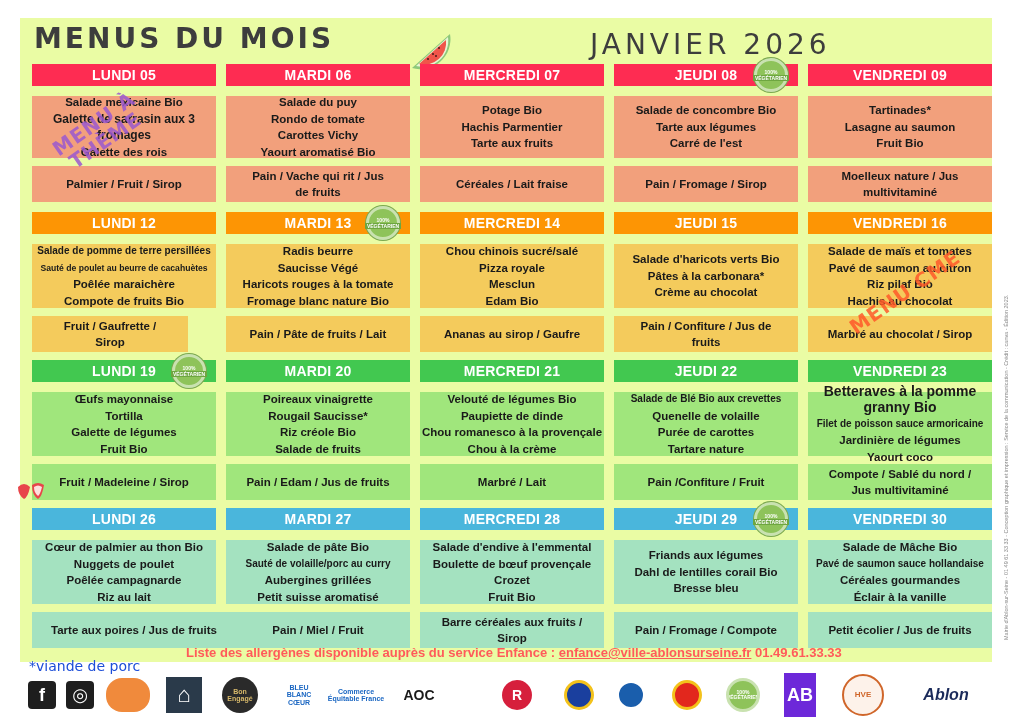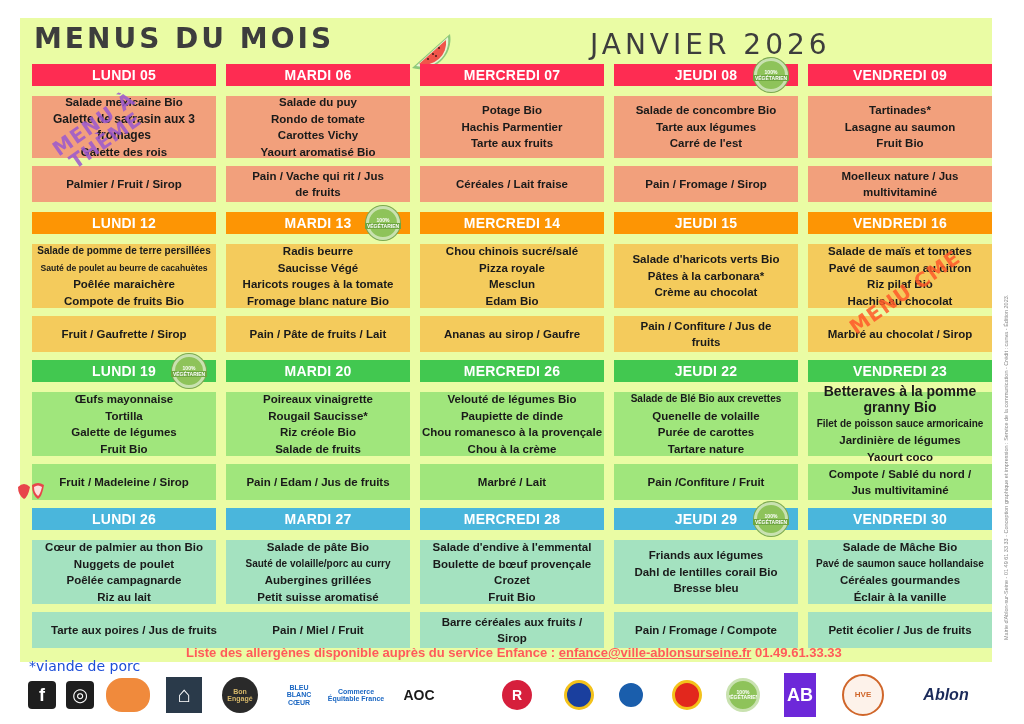--- a/index.html
+++ b/index.html
@@ -94,21 +94,21 @@
       <div>Fruit Bio</div>
     </div>
     <div class="cell snack" style="left: 808px; top: 166px; width: 184px; height: 36px; background: rgb(242, 160, 124); padding: 0px 18px;">Moelleux nature / Jus multivitaminé</div>
     <div class="cell day-head" style="left: 32px; top: 212px; width: 184px; background: rgb(253, 149, 4);">LUNDI 12</div>
     <div class="cell meal" style="left: 32px; top: 244px; width: 184px; height: 64px; background: rgb(244, 203, 92);">
       <div style="font-size: 10px;">Salade de pomme de terre persillées</div>
       <div style="font-size: 8.6px;">Sauté de poulet au beurre de cacahuètes</div>
       <div>Poêlée maraichère</div>
       <div>Compote de fruits Bio</div>
     </div>
-    <div class="cell snack" style="left: 32px; top: 316px; width: 184px; height: 36px; background: rgb(244, 203, 92); padding: 0px 18px;">Fruit / Gaufrette / Sirop</div>
+    <div class="cell snack" style="left: 32px; top: 316px; width: 156px; height: 36px; background: rgb(244, 203, 92); padding: 0px 18px;">Fruit / Gaufrette / Sirop</div>
     <div class="cell day-head" style="left: 226px; top: 212px; width: 184px; background: rgb(253, 149, 4);">MARDI 13</div>
     <div class="veg-badge" style="left: 366px; top: 206px;">
       <span>100%</span>
       <span class="band">VÉGÉTARIEN</span>
     </div>
     <div class="cell meal" style="left: 226px; top: 244px; width: 184px; height: 64px; background: rgb(244, 203, 92);">
       <div>Radis beurre</div>
       <div>Saucisse Végé</div>
       <div>Haricots rouges à la tomate</div>
       <div>Fromage blanc nature Bio</div>
@@ -150,21 +150,21 @@
     </div>
     <div class="cell snack" style="left: 32px; top: 464px; width: 184px; height: 36px; background: rgb(160, 230, 124); padding: 0px 18px;">Fruit / Madeleine / Sirop</div>
     <div class="cell day-head" style="left: 226px; top: 360px; width: 184px; background: rgb(66, 200, 80);">MARDI  20</div>
     <div class="cell meal" style="left: 226px; top: 392px; width: 184px; height: 64px; background: rgb(160, 230, 124);">
       <div>Poireaux vinaigrette</div>
       <div>Rougail Saucisse*</div>
       <div>Riz créole Bio</div>
       <div>Salade de fruits</div>
     </div>
     <div class="cell snack" style="left: 226px; top: 464px; width: 184px; height: 36px; background: rgb(160, 230, 124); padding: 0px 18px;">Pain / Edam  / Jus de fruits</div>
-    <div class="cell day-head" style="left: 420px; top: 360px; width: 184px; background: rgb(66, 200, 80);">MERCREDI 26</div>
+    <div class="cell day-head" style="left: 420px; top: 360px; width: 184px; background: rgb(66, 200, 80);">MERCREDI 21</div>
     <div class="cell meal" style="left: 420px; top: 392px; width: 184px; height: 64px; background: rgb(160, 230, 124);">
       <div>Velouté de légumes Bio</div>
       <div>Paupiette de dinde</div>
       <div>Chou romanesco à la provençale</div>
       <div>Chou à la crème</div>
     </div>
     <div class="cell snack" style="left: 420px; top: 464px; width: 184px; height: 36px; background: rgb(160, 230, 124); padding: 0px 18px;">Marbré / Lait</div>
     <div class="cell day-head" style="left: 614px; top: 360px; width: 184px; background: rgb(66, 200, 80);">JEUDI 22</div>
     <div class="cell meal" style="left: 614px; top: 392px; width: 184px; height: 64px; background: rgb(160, 230, 124);">
       <div style="font-size: 10px;">Salade de Blé Bio aux crevettes</div>

